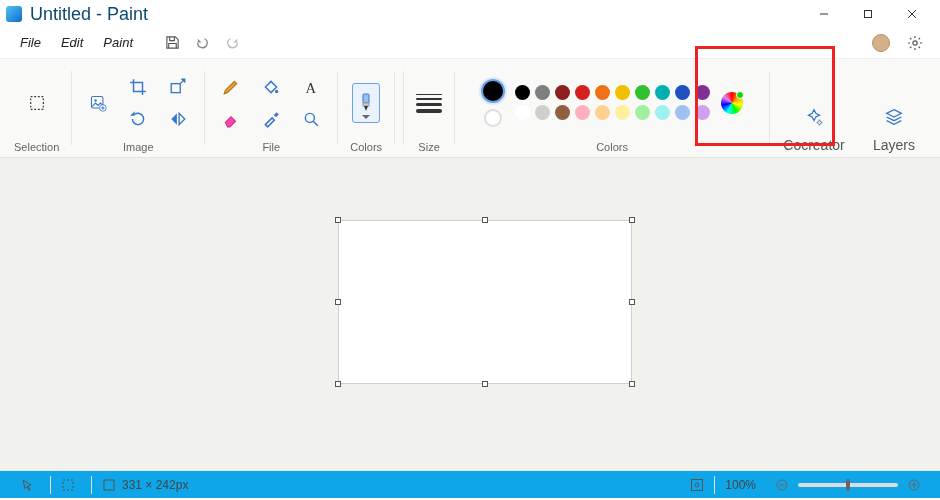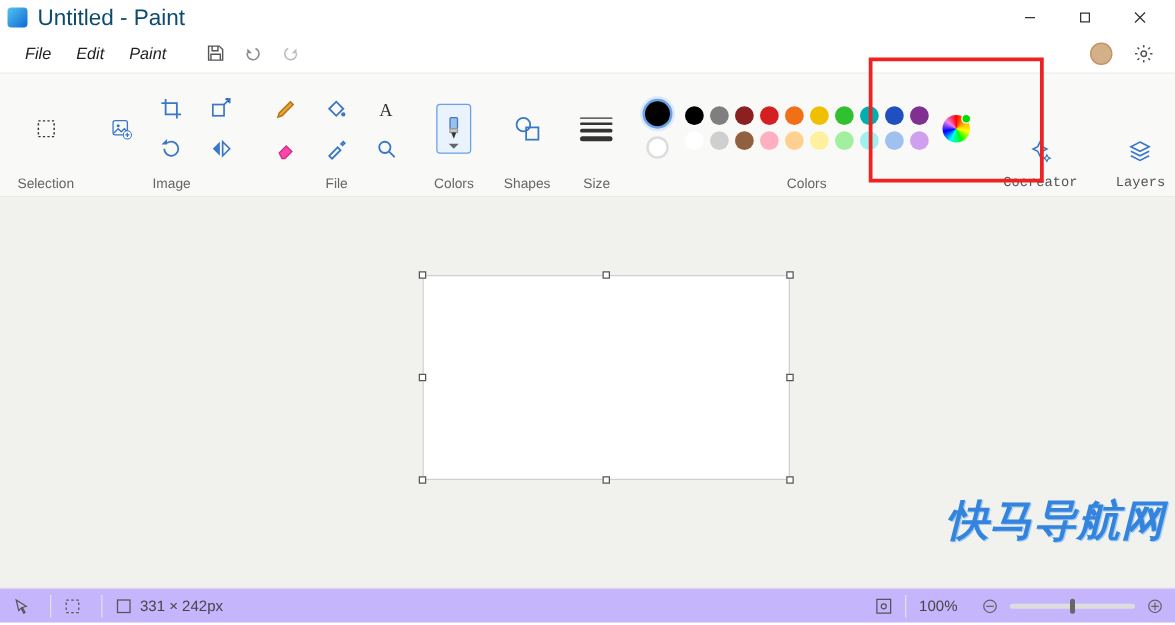--- a/index.html
+++ b/index.html
@@ -37,31 +37,31 @@
   .c1c2 { display:flex; flex-direction:column; gap:6px; align-items:center; }
   .bigc { width:24px; height:24px; border-radius:50%; border:2px solid #6aa0e6; background:#000; box-shadow:0 0 0 2px #dce9fa; }
   .bigc2 { width:18px; height:18px; border-radius:50%; border:2px solid #ddd; background:#fff; }
   .palette { display:grid; grid-template-columns: repeat(10, 16px); grid-template-rows: repeat(2, 16px); gap:4px 4px; }
   .palette .sw { width:15px; height:15px; border-radius:50%; }
   .rainbow { width:22px; height:22px; border-radius:50%; background: conic-gradient(red,orange,yellow,lime,cyan,blue,violet,red); position:relative; }
   .rainbow::after{ content:""; position:absolute; top:-1px; right:-1px; width:6px; height:6px; border-radius:50%; background:#0d0; border:1px solid #fff; }
   
   .act-group { display:flex; flex-direction:column; align-items:center; justify-content:center; gap:6px; width:64px; }
   .act-group .icon svg { width:22px; height:22px; }
-  .act-group .lbl { font-size:11px; color:#555;font-family:Liberation Mono, monospace; }
+  .act-group .lbl { font-size:14px; color:#555; }
   .red-highlight { position:absolute; border:3px solid #e22; top:46px; left:695px; width:140px; height:100px; pointer-events:none; }
   
   .workspace { position:relative; background:#f1f1ee; height:312px; }
   .canvas { position:absolute; left:338px; top:62px; width:294px; height:164px; background:#fff; border:1px solid #cfcfcf; }
   .handle { position:absolute; width:6px; height:6px; background:#fff; border:1px solid #555; }
   .h-nw{left:-4px;top:-4px}.h-n{left:50%;top:-4px;margin-left:-3px}.h-ne{right:-4px;top:-4px}
   .h-w{left:-4px;top:50%;margin-top:-3px}.h-e{right:-4px;top:50%;margin-top:-3px}
   .h-sw{left:-4px;bottom:-4px}.h-s{left:50%;bottom:-4px;margin-left:-3px}.h-se{right:-4px;bottom:-4px}
   
-  .statusbar { height:28px; border-top:1px solid #e4e4e0; display:flex; align-items:center; padding:0 0; background:#c4b5fd; font-size:12px; color:#444; }
+  .statusbar { height:28px; border-top:1px solid #e4e4e0; display:flex; align-items:center; padding:0 10px; background:#0ea5e9; font-size:12px; color:#444; }
   .statusbar .s-sec { display:flex; align-items:center; gap:6px; padding:0 10px; }
   .statusbar .sdiv { width:1px; height:18px; background:#e2e2de; }
   .statusbar .spacer { flex:1; }
   .zoom-slider { width:100px; height:4px; background:#ddd; border-radius:2px; position:relative; }
   .zoom-slider .thumb { position:absolute; left:48px; top:-4px; width:4px; height:12px; background:#666; border-radius:2px; }
   
   .watermark { position:absolute; right:8px; bottom:30px; font-size:34px; font-weight:700; font-style:italic; color:#2a7edc; letter-spacing:1px; text-shadow:1px 1px 0 #9cc9f3; opacity:0.95; font-family: "STKaiti","KaiTi",serif; }
 </style>
 </head>
 <body>
@@ -225,31 +225,20 @@
             <rect x="5" y="1" width="6" height="9" rx="1" fill="#9ac1ea" stroke="#3a77c9"></rect>
             <rect x="5" y="10" width="6" height="3" fill="#ccc" stroke="#999"></rect>
             <path d="M6 13l2 5 2-5z" fill="#333"></path>
           </svg>
       </div>
     </div>
     <div class="grp-label">Colors</div>
   </div>
   <div class="vdiv"></div>
 
-  <div class="group">
-    <div class="grp-body">
-      <div class="shapes-box">
-        <svg viewBox="0 0 22 22" width="24" height="24">
-            <circle cx="8" cy="8" r="5" fill="none" stroke="#3a77c9" stroke-width="1.3"></circle>
-            <rect x="10" y="10" width="9" height="9" fill="none" stroke="#3a77c9" stroke-width="1.3"></rect>
-          </svg>
-      </div>
-    </div>
-    <div class="grp-label">Shapes</div>
-  </div>
   <div class="vdiv"></div>
 
   <div class="group">
     <div class="grp-body">
       <div class="size-lines">
         <div style="height:1px"></div>
           <div style="height:2px"></div>
           <div style="height:3px"></div>
           <div style="height:4px"></div>
       </div>
@@ -325,21 +314,20 @@
   <div class="canvas">
     <div class="handle h-nw"></div>
     <div class="handle h-n"></div>
     <div class="handle h-ne"></div>
     <div class="handle h-w"></div>
     <div class="handle h-e"></div>
     <div class="handle h-sw"></div>
     <div class="handle h-s"></div>
     <div class="handle h-se"></div>
   </div>
-  <div class="watermark">快马导航网</div>
 </div>
 
 <div class="statusbar">
   <div class="s-sec">
     <svg width="14" height="14" viewBox="0 0 14 14">
         <path fill="none" stroke="#555" d="M3 2l8 5-3 1 2 4-1 .5-2-4-2 2z"></path>
       </svg>
     <span></span>
   </div>
   <div class="sdiv"></div>

